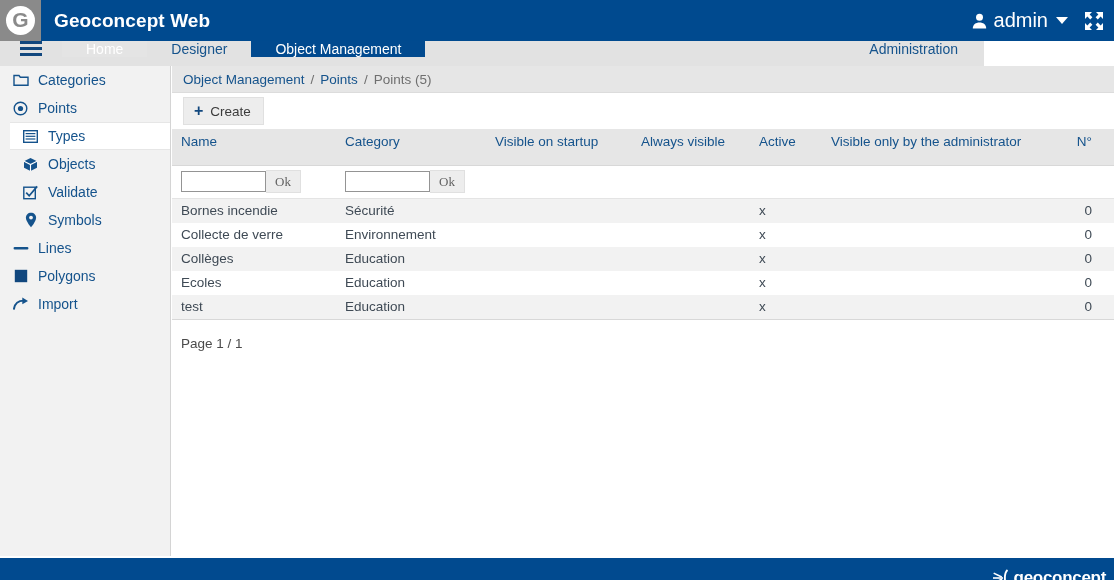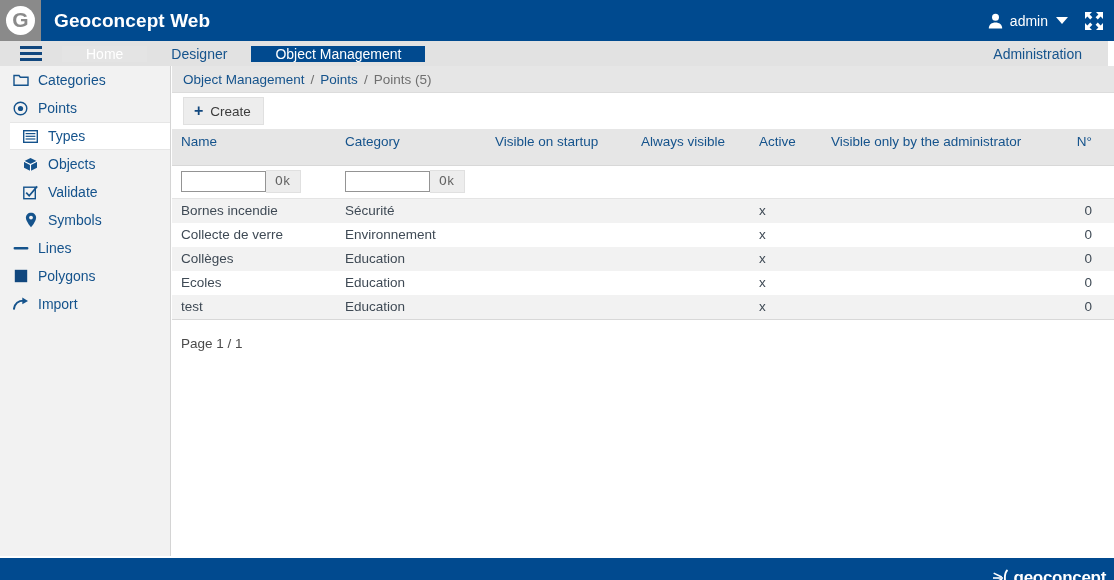--- a/index.html
+++ b/index.html
@@ -30,32 +30,32 @@
   }
   .app-title {
     color:#ffffff; font-size:19px; font-weight:bold; margin-left:13px;
     letter-spacing:0.1px;
   }
   .topbar-right {
     margin-left:auto; display:flex; align-items:center; gap:10px; padding-right:10px;
   }
   .user-block { display:flex; align-items:center; gap:7px; cursor:pointer; }
   .user-icon { display:block; }
-  .user-name { color:#ffffff; font-size:14px; }
+  .user-name { color:#ffffff; font-size:20px; }
   .caret-down {
     width:0;height:0;border-left:6px solid transparent;border-right:6px solid transparent;
     border-top:7px solid #ffffff; margin-left:1px;
   }
   .fullscreen-icon { display:block; margin-left:6px; cursor:pointer; }
 
   
   .navrow {
-    position:absolute; left:0; top:41px; width:1108px; height:25px;
+    position:absolute; left:0; top:41px; width:984px; height:25px;
     background:#e2e2e2;
-    display:flex; align-items:center;
+    display:flex; align-items:flex-start;
   }
   .hamburger {
     width:62px; display:flex; flex-direction:column; justify-content:center;
     align-items:center; gap:3px; cursor:pointer;
   }
   .hamburger span { display:block; width:22px; height:3px; background:#11477e; }
   .tab {
     display:flex; align-items:center; justify-content:center;
     padding:0 24px; font-size:14px; color:#15538c; cursor:pointer;
     white-space:nowrap;
@@ -114,21 +114,21 @@
   table.grid th.ctr, table.grid td.ctr { text-align:left; }
   tr.filter-row td { padding:4px 0 5px 9px; background:#ffffff; border-bottom:1px solid #e4e4e4; }
   .filter-cell { display:flex; align-items:center; }
   .filter-input {
     width:85px; height:21px; border:1px solid #949494; background:#ffffff;
     font-family:"Liberation Sans", sans-serif; font-size:13px; padding:0 3px;
   }
   .ok-btn {
     height:23px; background:#ededed; border:1px solid #e0e0e0; border-left:none;
     padding:0 9px; font-size:13px; color:#636363; cursor:pointer;
-    font-family:Liberation Mono, monospace;
+    font-family:Liberation Serif, serif;
   }
   tbody.data tr td { padding:4px 0 5px 9px; color:#3f4a55; height:22px; }
   tbody.data tr:nth-child(odd) td { background:#f2f2f2; }
   tbody.data tr:nth-child(even) td { background:#ffffff; }
   tbody.data tr:last-child td { border-bottom:1px solid #d8d8d8; }
   .pager { padding:16px 0 0 9px; font-size:13.5px; color:#4a4a4a; }
 
   
   .footer {
     position:absolute; left:0; top:558px; width:1114px; height:40px;

